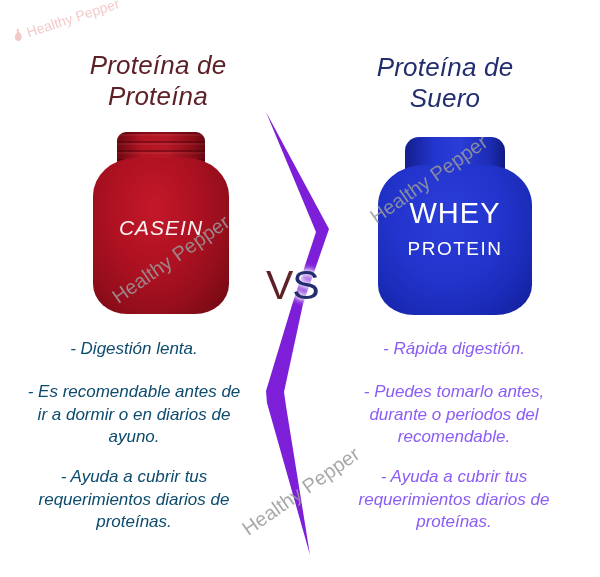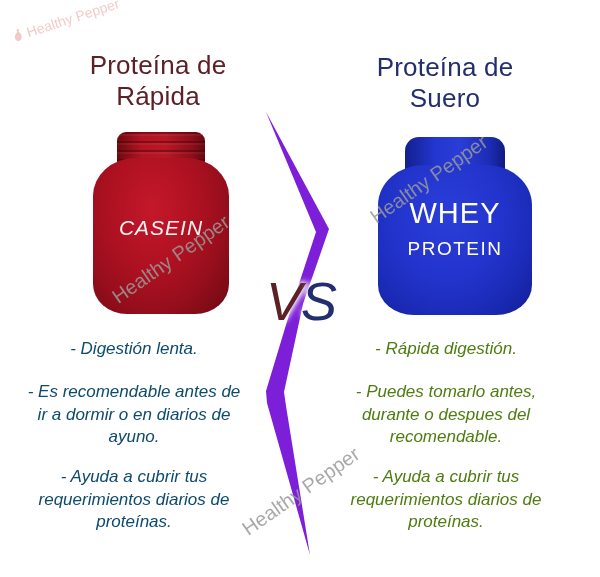--- a/index.html
+++ b/index.html
@@ -1,21 +1,21 @@
 <!DOCTYPE html>
 <html><head>
 <meta charset="utf-8">
 <style>
   html,body{margin:0;padding:0;}
   .canvas{
     position:relative;width:600px;height:577px;background:#ffffff;
     overflow:hidden;font-family:"Liberation Sans",sans-serif;
   }
   
-  .col-title{position:absolute;text-align:center;
+  .col-title{position:absolute;text-align:center;font-style:italic;
     font-size:26px;line-height:31px;letter-spacing:.2px;}
   .col-title.left{left:18px;top:50px;width:280px;color:#5d2026;}
   .col-title.right{left:322px;top:52px;width:246px;color:#232e6e;}
   
   .jar{position:absolute;}
   .jar-neck{position:absolute;left:50%;transform:translateX(-50%);top:0;
     border-radius:9px 9px 4px 4px;}
   .jar-body{position:absolute;left:0;}
   .jar.casein{left:93px;top:132px;width:136px;height:182px;}
   .jar.casein .jar-neck{width:88px;height:40px;
@@ -35,27 +35,27 @@
     border-radius:46px 46px 36px 36px / 40px 40px 30px 30px;
     background:radial-gradient(ellipse at 45% 34%,#2b3ed8 0%,#2234cc 45%,#1b2bb8 72%,#14219e 92%);}
   .jar-label-whey{position:absolute;left:50%;top:62px;transform:translateX(-50%);
     text-align:center;color:#ffffff;font-weight:normal;line-height:1;}
   .jar-label-whey .l1{display:block;font-size:29px;letter-spacing:1px;}
   .jar-label-whey .l2{display:block;font-size:19px;letter-spacing:1.5px;margin-top:11px;}
   
   .bullets{position:absolute;text-align:center;font-style:italic;
     font-size:17px;line-height:22.5px;}
   .bullets.left{left:0;width:268px;color:#0c4a6e;}
-  .bullets.right{left:328px;width:236px;color:#4d7c0f;}
+  .bullets.right{left:336px;width:236px;color:#8b5cf6;}
   .bullets span{display:block;}
   .b-l1{top:338px;} .b-l2{top:381px;} .b-l3{top:466px;}
   
   .bolt-svg{position:absolute;left:0;top:0;z-index:3;}
-  .vs{position:absolute;left:266px;top:280px;z-index:4;
-    font-style:italic;font-size:54px;line-height:42px;letter-spacing:-1px;
+  .vs{position:absolute;left:266px;top:264px;z-index:4;
+    font-size:41px;line-height:42px;letter-spacing:-1px;
     text-shadow:0 0 4px #fff,0 0 6px #fff,0 0 9px #fff;}
   .vs .v{color:#5d2026;}
   .vs .s{color:#232e6e;}
   
   .wm{position:absolute;z-index:5;width:170px;text-align:center;
     font-size:20px;color:#9a9a9a;opacity:.85;white-space:nowrap;
     transform:rotate(-35deg);}
   .wm-casein{left:86px;top:248px;}
   .wm-whey{left:344px;top:168px;}
   .wm-bottom{left:216px;top:480px;}
@@ -70,21 +70,21 @@
 
   <div class="corner-logo">
     <svg width="12" height="14" viewBox="0 0 12 14">
       <path d="M6 3 C5 2 6 0 8 1 C9 1.5 8 3 7 3.5 C9 5 10 9 7 12 C4 14 1 11 2 8 C3 5 5 4 6 3.5 Z" fill="#f0bcbc"></path>
     </svg>
     <span>Healthy Pepper</span>
   </div>
 
   <div class="col-title left">
     <span>Proteína de</span><br>
-    <span>Rápida</span>
+    <span>Proteína</span>
   </div>
 
   <div class="jar casein">
     <div class="jar-neck"></div>
     <div class="jar-body"></div>
     <div class="jar-label-casein">CASEIN</div>
   </div>
 
   <div class="bullets left b-l1">
     <span>- Digestión lenta.</span>
@@ -112,21 +112,21 @@
       <span class="l1">WHEY</span>
       <span class="l2">PROTEIN</span>
     </div>
   </div>
 
   <div class="bullets right b-l1">
     <span>- Rápida digestión.</span>
   </div>
   <div class="bullets right b-l2">
     <span>- Puedes tomarlo antes,</span>
-    <span>durante o despues del</span>
+    <span>durante o periodos del</span>
     <span>recomendable.</span>
   </div>
   <div class="bullets right b-l3">
     <span>- Ayuda a cubrir tus</span>
     <span>requerimientos diarios de</span>
     <span>proteínas.</span>
   </div>
 
   <svg class="bolt-svg" width="600" height="577" viewBox="0 0 600 577">
     <polygon points="266,112 329,229 303,304 284,392 286,406 310,555 267,403 266,391 292,305 316,232" fill="#7d1ed8"></polygon>

